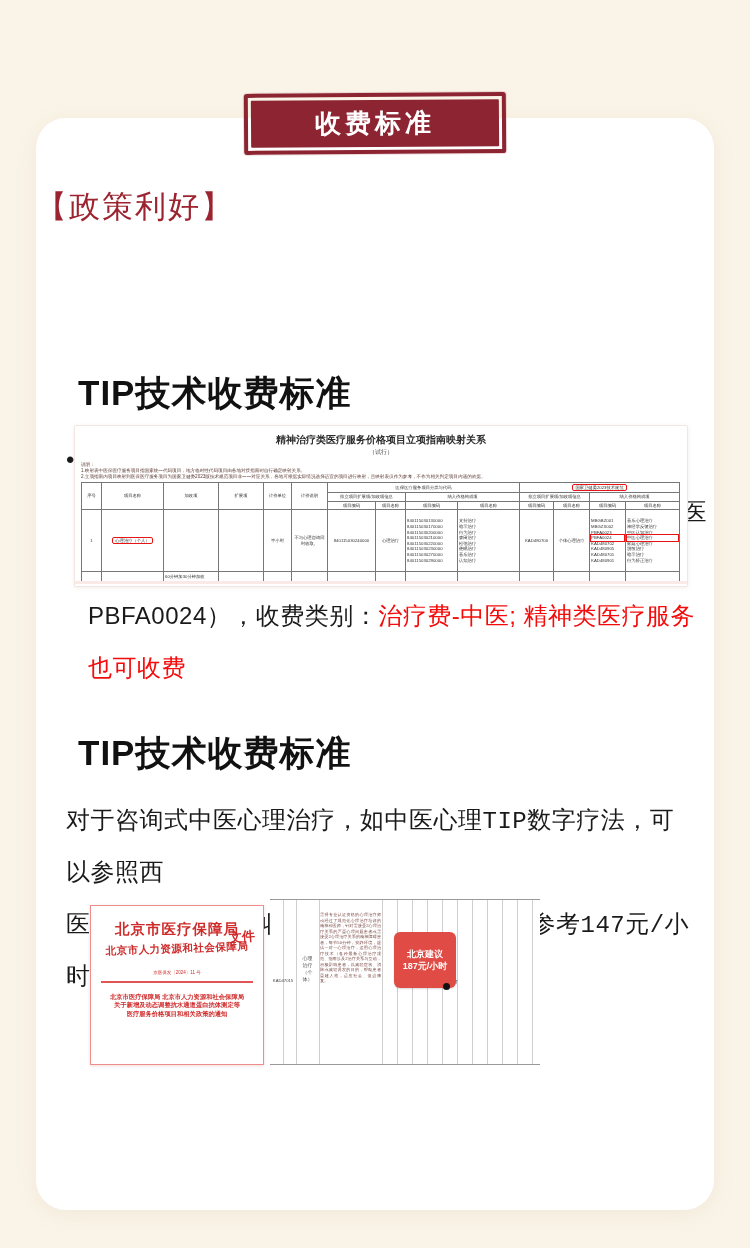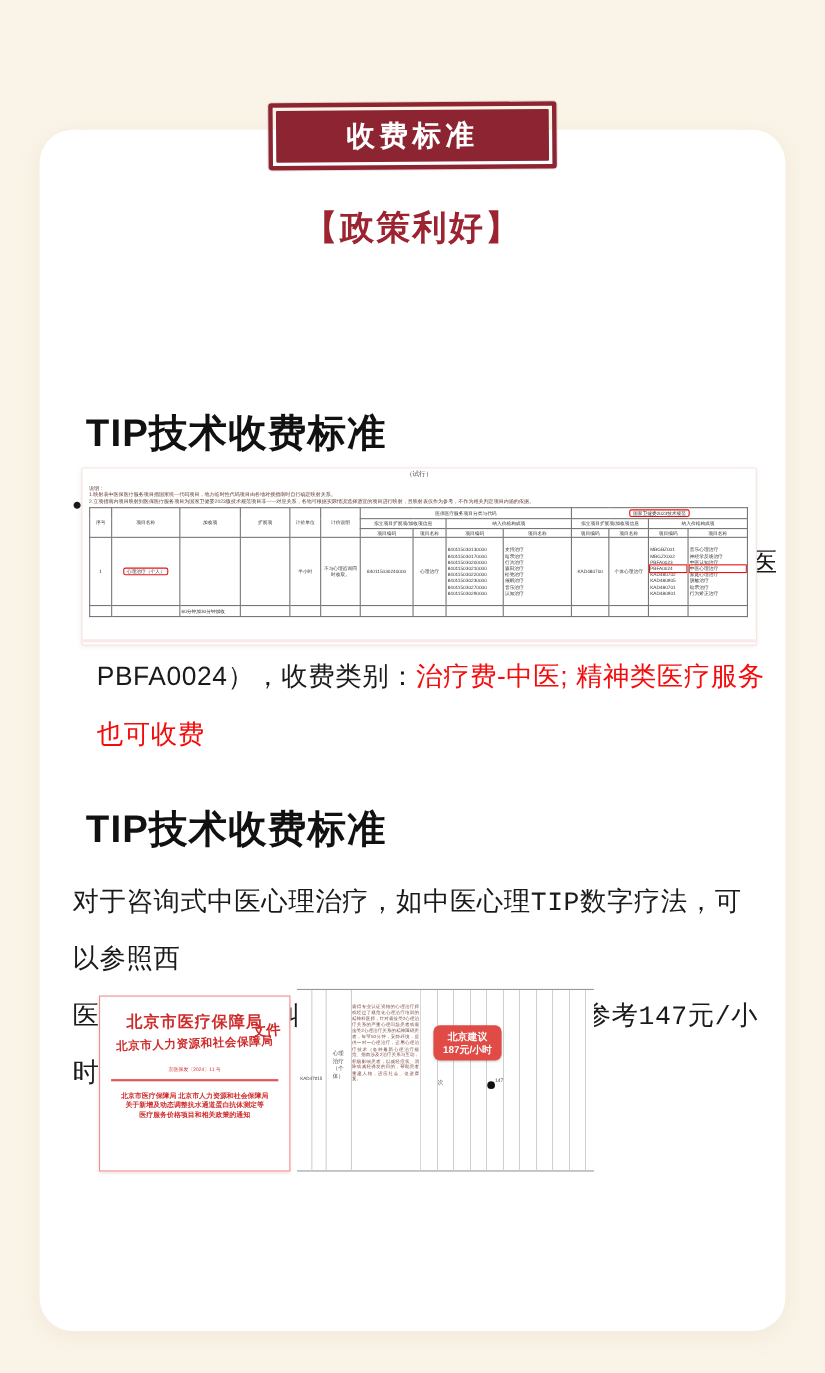--- a/index.html
+++ b/index.html
@@ -19,22 +19,22 @@
   .stamp-inner{
     background:#8c2431;color:#fff;font-size:26px;font-weight:bold;
     padding:6px 64px;letter-spacing:4px;border-radius:1px;
   }
   
   .card{
     position:absolute;left:36px;top:118px;width:678px;height:1092px;
     background:#fff;border-radius:30px;box-shadow:0 4px 22px rgba(160,140,100,.10);
   }
   .banner{
-    position:absolute;top:68px;left:0;width:100%;text-align:center;
-    color:#9c2430;font-size:31px;font-weight:bold;letter-spacing:2px;
+    position:absolute;top:68px;left:0;width:100%;text-align:left;
+    color:#9c2430;font-size:31px;font-weight:normal;letter-spacing:2px;
   }
   .h1{
     position:absolute;left:42px;color:#111;font-size:35px;font-weight:bold;letter-spacing:1px;
   }
   .body-text{color:#1a1a1a;font-size:24px;line-height:52px;letter-spacing:.5px;}
   .bullet1{position:absolute;left:30px;top:316px;width:630px;padding-left:22px;}
   .bullet1 .dot{position:absolute;left:0;top:0;}
   .red{color:#f40b0b;}
   .bullet2{
     position:absolute;left:397px;top:727px;width:258px;padding-left:20px;
@@ -89,21 +89,21 @@
   .bjt .l1{position:absolute;top:0;bottom:0;width:.8px;background:#cfcfcf;}
   .bjcode{position:absolute;left:0;top:78px;width:26px;font-size:4.2px;color:#444;text-align:center;}
   .bjitem{position:absolute;left:27px;top:55px;width:21px;font-size:5px;color:#444;text-align:center;line-height:7px;}
   .bjdesc{position:absolute;left:50px;top:12px;width:61px;font-size:4.1px;line-height:5.5px;
     color:#7a4a44;text-align:justify;filter:blur(.22px);}
   .bjunit{position:absolute;left:128px;top:80px;font-size:5px;color:#444;}
   .bjprice{position:absolute;left:180px;top:80px;font-size:4.5px;color:#444;}
   .bjbadge{
     position:absolute;left:124px;top:32px;width:58px;background:#e14b45;color:#fff;
     border-radius:6px;font-size:9px;font-weight:bold;text-align:center;line-height:12px;
-    padding:4px 2px;box-shadow:0 1px 2px rgba(0,0,0,.15);
+    padding:16px 2px;box-shadow:0 1px 2px rgba(0,0,0,.15);
   }
   .bdot{position:absolute;left:355px;top:92px;width:7px;height:7px;border-radius:50%;background:#111;}
 </style>
 </head>
 <body>
 
 <div class="stamp">
   <div class="stamp-inner">收费标准</div>
 </div>
 
@@ -112,20 +112,21 @@
   <div class="banner">【政策利好】</div>
 
   <div class="h1" style="top:252px;">TIP技术收费标准</div>
 
   <div class="bullet1 body-text pre">
     <span class="dot">•</span><span>医保收费：《全国医疗服务项目规范（2023年版）》（医保编码：
 PBFA0024），收费类别：</span><span class="red">治疗费-中医; 精神类医疗服务也可收费</span>
   </div>
 
   <div class="shot1">
+    <div class="t-title">精神治疗类医疗服务价格项目立项指南映射关系</div>
     <div class="t-sub">（试行）</div>
     <div class="notes">
       <div>说明：</div>
       <div>1.映射表中医保医疗服务项目指国家统一代码项目，地方临时性代码项目由各地对接指南时自行确定映射关系。</div>
       <div>2.立项指南内项目映射到医保医疗服务项目为国家卫健委2023版技术规范项目非一一对应关系，各地可根据实际情况选择适宜的项目进行映射，且映射表仅作为参考，不作为相关判定项目内涵的依据。</div>
     </div>
     <table class="map">
       <colgroup>
         <col style="width:20px">
           <col style="width:62px">

